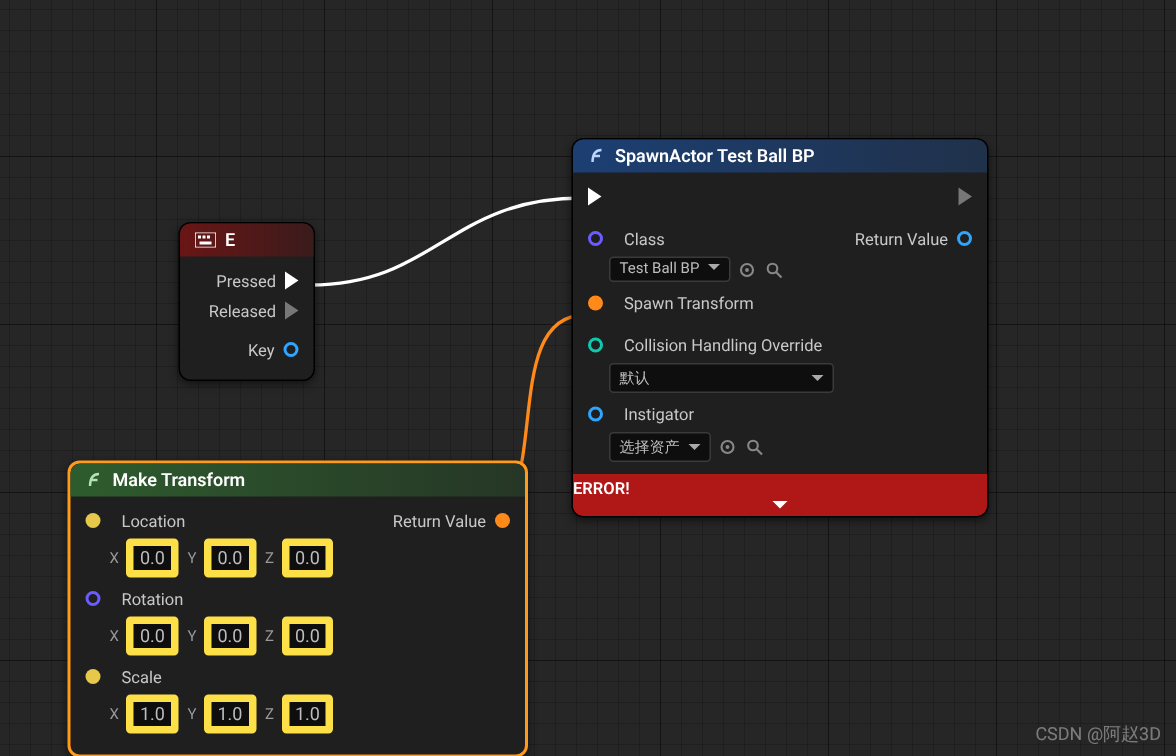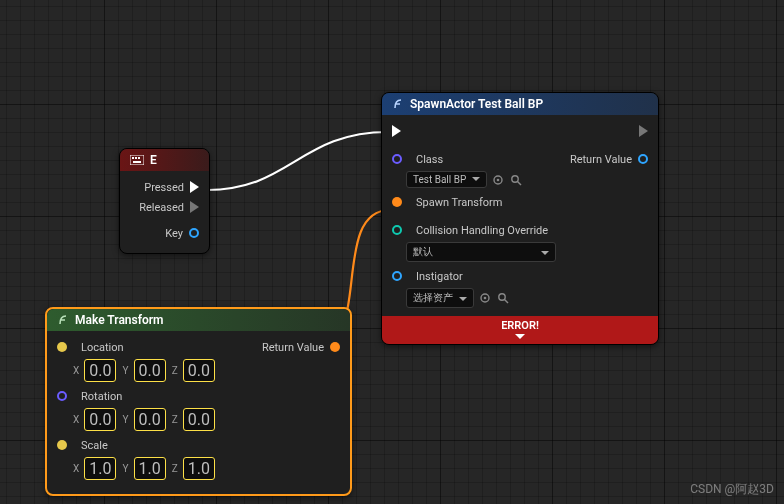--- a/index.html
+++ b/index.html
@@ -14,27 +14,27 @@
   svg.wires{position:absolute;inset:0;width:784px;height:504px;pointer-events:none;z-index:1}
   .node{position:absolute;border-radius:8px;background:#1f1f1f;border:1px solid #000;box-shadow:0 2px 6px rgba(0,0,0,.5);color:#c8c8c8;z-index:2}
   .hdr{display:flex;align-items:center;gap:6px;padding:4px 10px;border-radius:7px 7px 0 0;font-size:12px;font-weight:600;color:#fff}
   .hdr svg{flex-shrink:0}
   .body{padding:6px 10px 10px;font-size:11px}
   .row{display:flex;align-items:center;min-height:20px}
   .left{flex:1;display:flex;align-items:center;gap:4px}
   .right{display:flex;align-items:center;gap:0;justify-content:flex-end}
   .lbl{white-space:nowrap}
   .sub{margin-left:14px;display:flex;align-items:center;gap:4px;margin-top:2px;margin-bottom:4px}
-  .numbox{display:inline-flex;align-items:center;background:#0e0e0e;border:1px solid #fde047;border-radius:3px;padding:1px 4px;color:#bdbdbd;font-size:16px;min-width:24px;justify-content:center}
+  .numbox{display:inline-flex;align-items:center;background:#0e0e0e;border:5px solid #fde047;border-radius:3px;padding:1px 4px;color:#bdbdbd;font-size:12px;min-width:24px;justify-content:center}
   .axis{font-size:10px;color:#999;margin:0 1px 0 2px}
   .drop{display:inline-flex;align-items:flex-end;background:#0e0e0e;border:1px solid #3a3a3a;border-radius:3px;padding:2px 6px;color:#bdbdbd;font-size:10px;gap:6px}
   .chev{display:inline-block}
   .chev::after{content:"";display:inline-block;border:4px solid transparent;border-top-color:#aaa;transform:translateY(2px)}
   .iconbtn{display:inline-flex;width:14px;height:14px;align-items:center;justify-content:center;color:#888}
-  .err{background:#b01818;text-align:center;color:#fff;font-size:11px;font-weight:600;padding:3px 0 0;position:relative}
+  .err{background:#b01818;color:#fff;font-size:11px;font-weight:600;padding:3px 0 0;position:relative}
   .err-caret{display:flex;justify-content:center;background:#b01818;border-radius:0 0 7px 7px;padding:0 0 2px}
   .err-caret::after{content:"";border:5px solid transparent;border-top-color:#fff;transform:translateY(2px)}
   .watermark{position:absolute;bottom:6px;right:10px;font-size:12px;color:rgba(230,230,230,.45);z-index:3}
 
   
   #n-e{left:119px;top:148px;width:91px}
   #n-e .hdr{background:linear-gradient(90deg,#6a1515 0%,#3a1b1b 100%)}
   #n-mt{left:45px;top:307px;width:307px;border:2px solid #ff9a1a}
   #n-mt .hdr{background:linear-gradient(90deg,#2e5c2e 0%,#263626 100%)}
   #n-sa{left:381px;top:92px;width:278px}

